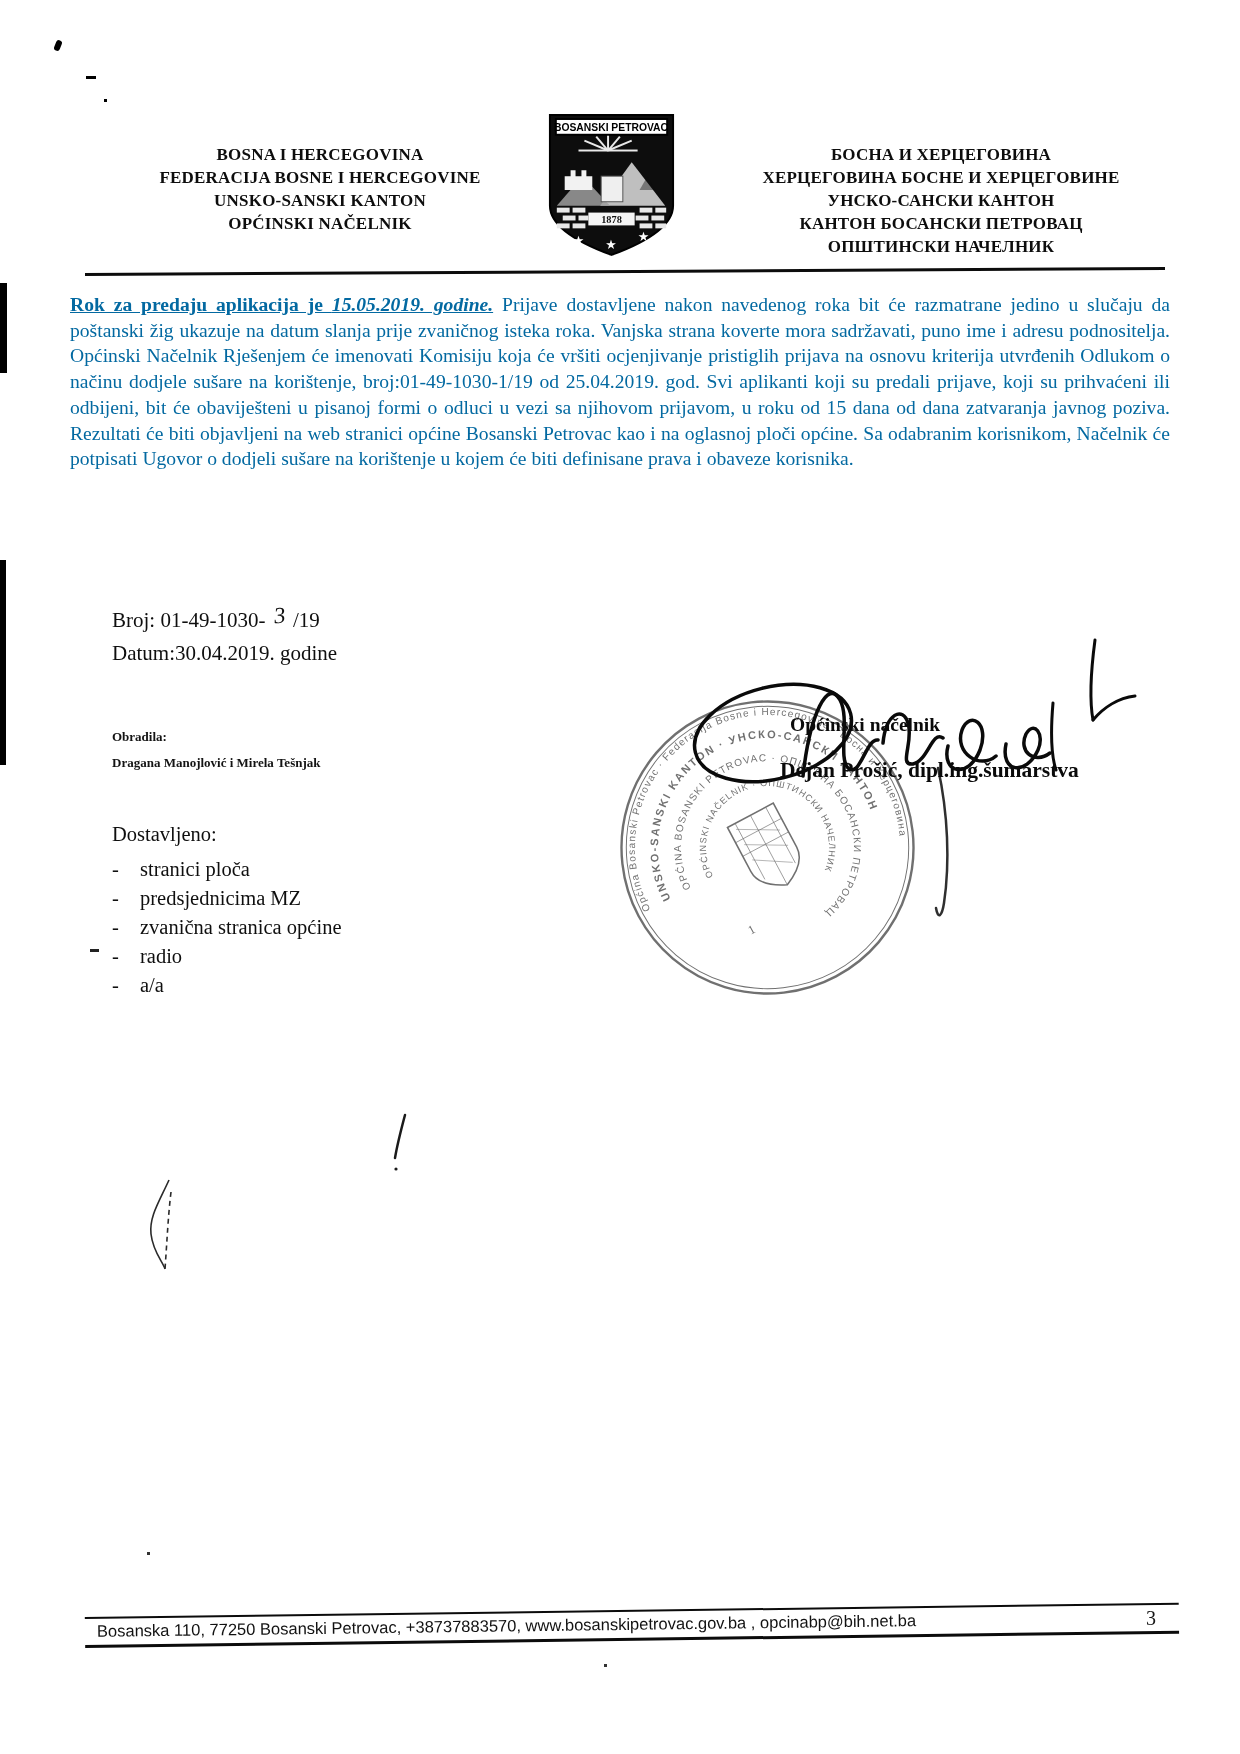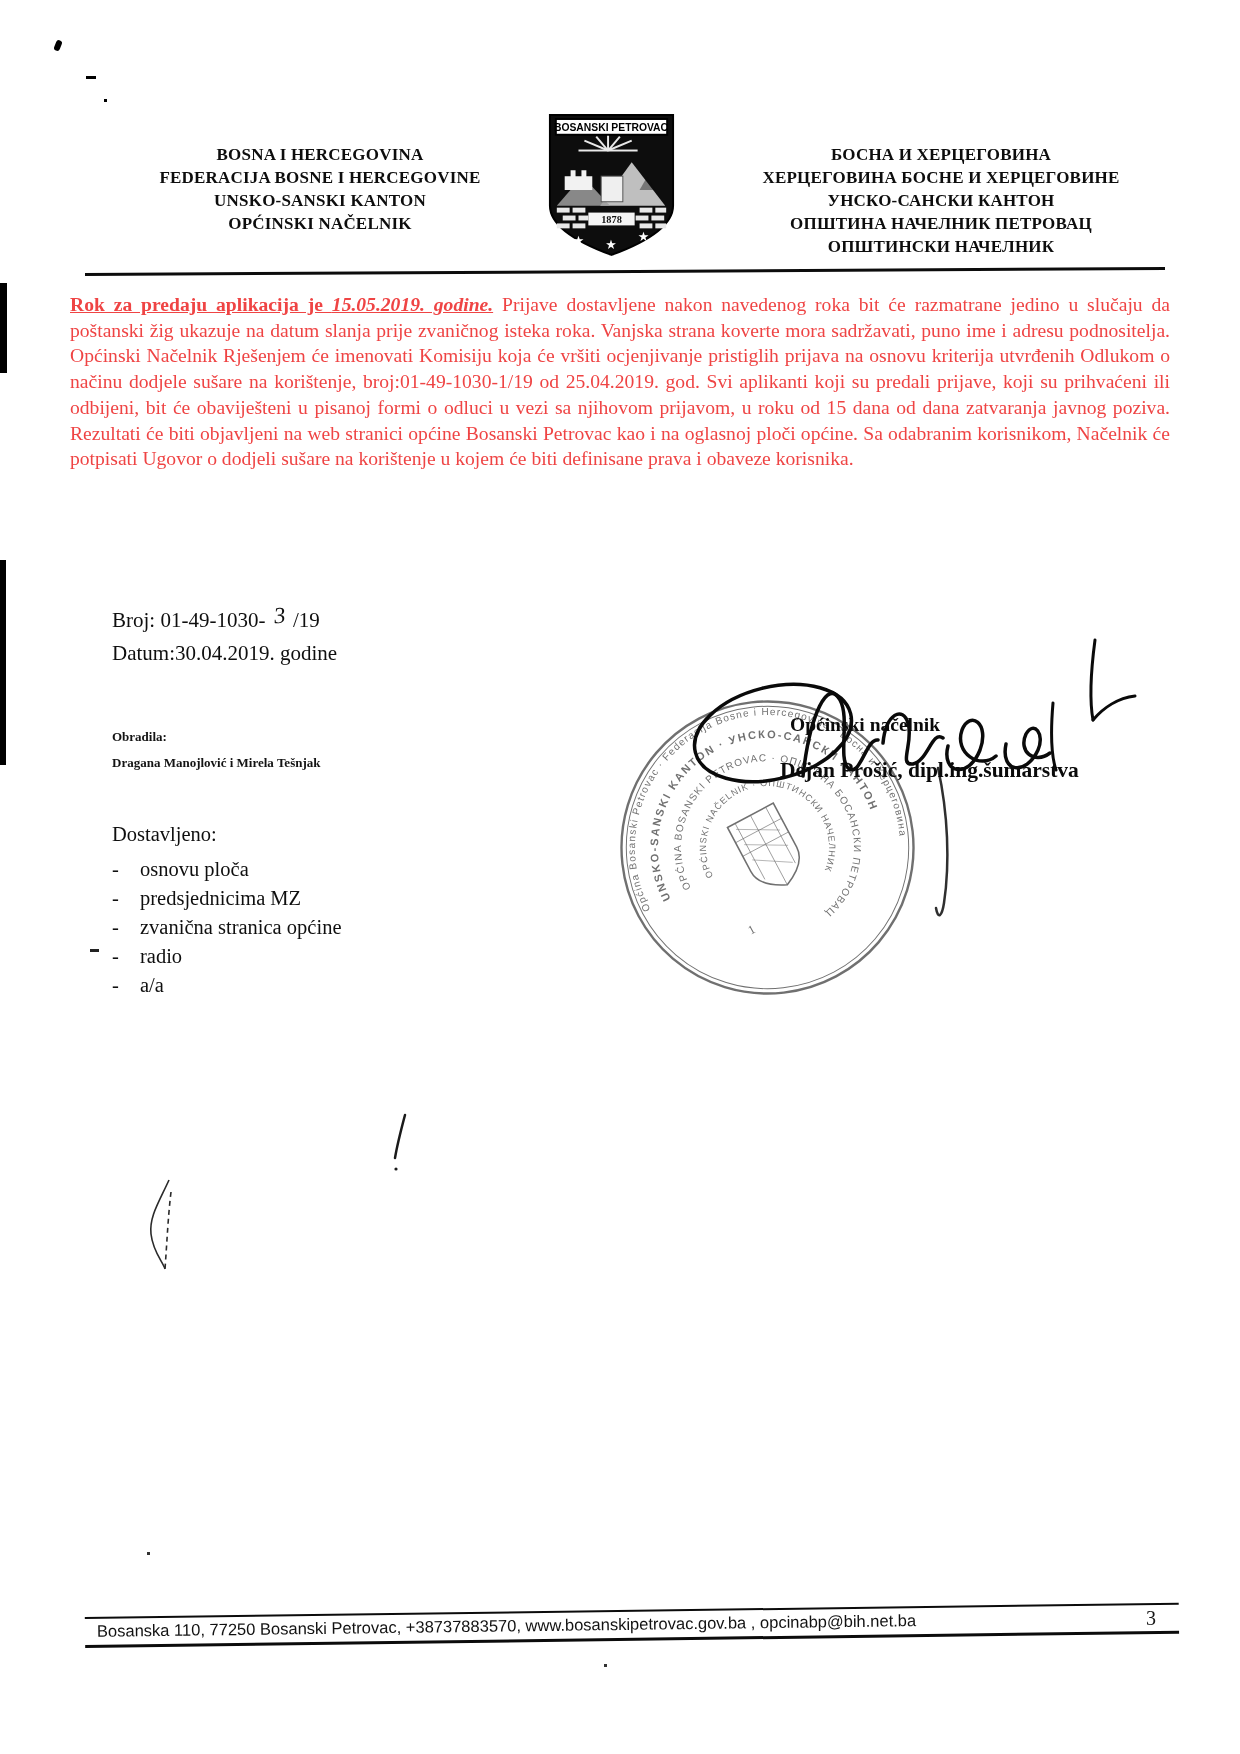--- a/index.html
+++ b/index.html
@@ -11,21 +11,21 @@
   
   .hdr-col{position:absolute;top:143px;text-align:center;font-weight:bold;
     font-size:17px;line-height:23px;letter-spacing:.2px;color:#0d0d0d;}
   .hdr-left{left:130px;width:380px;font-family:Liberation Serif, serif;}
   .hdr-right{left:718px;width:446px;}
   .crest{position:absolute;left:545px;top:110px;width:133px;height:150px;}
   .hdr-rule{position:absolute;left:85px;top:273px;width:1080px;height:2.5px;
     background:#0c0c0c;transform:rotate(-0.32deg);transform-origin:left center;}
   
   .para{position:absolute;left:70px;top:292px;width:1100px;
-    font-size:19.6px;line-height:25.7px;text-align:justify;color:#ef4444;}
+    font-size:19.6px;line-height:25.7px;text-align:justify;color:#0369a1;}
   .lead{font-weight:bold;text-decoration:underline;}
   .lead-date{font-weight:bold;font-style:italic;text-decoration:underline;}
   
   .refblock{position:absolute;left:112px;top:603px;font-size:21px;line-height:33px;color:#0f0f0f;}
   .hand3{display:inline-block;font-size:23px;font-style:italic;
     transform:translateY(-4px) rotate(-6deg);margin:0 7px 0 9px;}
   
   .prepared{position:absolute;left:112px;top:724px;font-weight:bold;
     font-size:13px;line-height:26px;color:#141414;}
   
@@ -119,21 +119,21 @@
       <text x="34" y="136" text-anchor="middle" font-size="13" fill="#fff">★</text>
       <text x="67" y="140" text-anchor="middle" font-size="13" fill="#fff">★</text>
       <text x="100" y="132" text-anchor="middle" font-size="13" fill="#fff">★</text>
     </svg>
   </div>
 
   <div class="hdr-col hdr-right">
     <div>БОСНА И ХЕРЦЕГОВИНА</div>
     <div>ХЕРЦЕГОВИНА БОСНЕ И ХЕРЦЕГОВИНЕ</div>
     <div>УНСКО-САНСКИ КАНТОН</div>
-    <div>ОПШТИНА НАЧЕЛНИК ПЕТРОВАЦ</div>
+    <div>КАНТОН БОСАНСКИ ПЕТРОВАЦ</div>
     <div>ОПШТИНСКИ НАЧЕЛНИК</div>
   </div>
 
   <div class="hdr-rule"></div>
 
   <div class="para">
     <span class="lead">Rok za predaju aplikacija je </span><span class="lead-date">15.05.2019. godine.</span><span> Prijave dostavljene nakon navedenog roka bit će razmatrane jedino u slučaju da poštanski žig ukazuje na datum slanja prije zvaničnog isteka roka. Vanjska strana koverte mora sadržavati, puno ime i adresu podnositelja. Općinski Načelnik Rješenjem će imenovati Komisiju koja će vršiti ocjenjivanje pristiglih prijava na osnovu kriterija utvrđenih Odlukom o načinu dodjele sušare na korištenje, broj:01-49-1030-1/19 od 25.04.2019. god. Svi aplikanti koji su predali prijave, koji su prihvaćeni ili odbijeni, bit će obaviješteni u pisanoj formi o odluci u vezi sa njihovom prijavom, u roku od 15 dana od dana zatvaranja javnog poziva. Rezultati će biti objavljeni na web stranici općine Bosanski Petrovac kao i na oglasnoj ploči općine. Sa odabranim korisnikom, Načelnik će potpisati Ugovor o dodjeli sušare na korištenje u kojem će biti definisane prava i obaveze korisnika.</span>
   </div>
 
   <div class="refblock">
@@ -188,21 +188,21 @@
       <path stroke-width="3" d="M497,22 C493,52 491,80 495,102"></path>
       <path stroke-width="3" d="M495,102 C505,90 520,80 537,78"></path>
       <path stroke-width="2.5" opacity="0.85" d="M340,150 C350,195 352,245 346,285 C344,298 340,302 338,290"></path>
     </g>
   </svg>
 
   <div class="dist-label">Dostavljeno:</div>
   <div class="dist-list">
     <div class="dist-row">
         <span class="dist-dash">-</span>
-        <span>osnovu ploča</span>
+        <span>stranici ploča</span>
       </div>
     <div class="dist-row">
         <span class="dist-dash">-</span>
         <span>predsjednicima MZ</span>
       </div>
     <div class="dist-row">
         <span class="dist-dash">-</span>
         <span>zvanična stranica općine</span>
       </div>
     <div class="dist-row">

